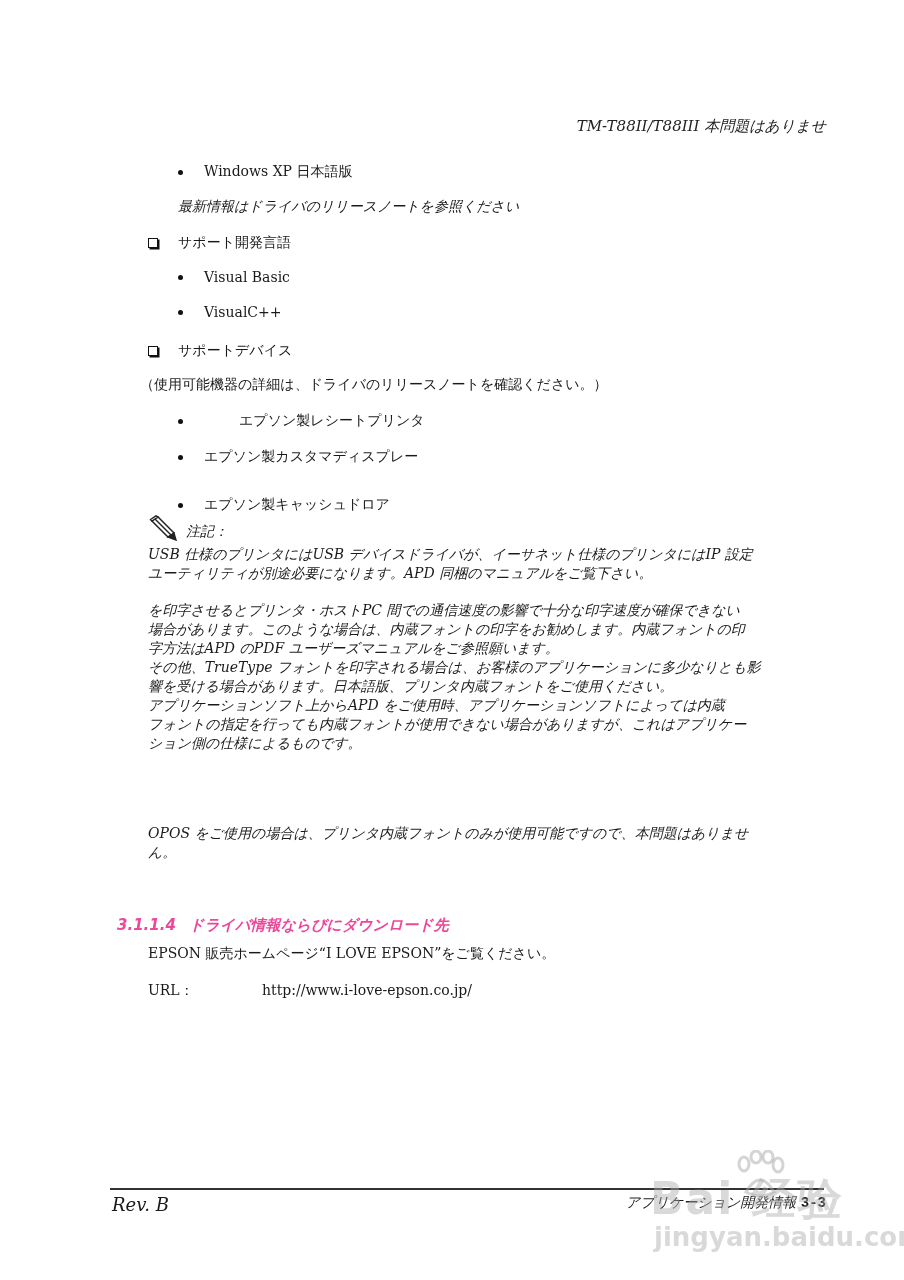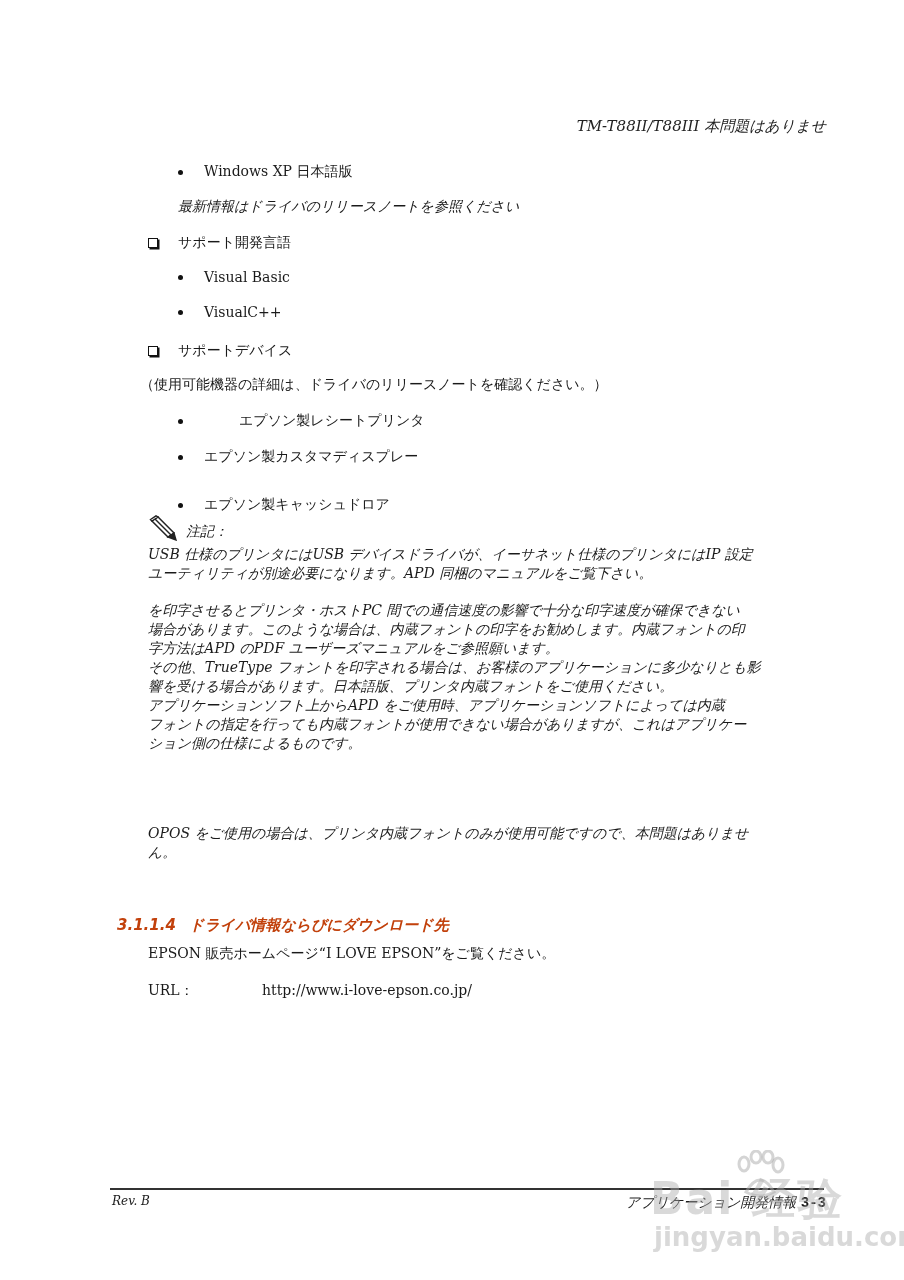--- a/index.html
+++ b/index.html
@@ -16,26 +16,26 @@
     .check-row { left: 148px; font-size: 14px; display: flex; align-items: center; }
     .checkbox {
       width: 8px; height: 8px; border: 1.5px solid #111; margin-right: 20px; position: relative;
       box-shadow: 1.5px 1.5px 0 #111;
     }
     .note-block { left: 148px; font-size: 14px; font-style: italic; line-height: 19px; color: #1a1a1a; }
     .note-head { left: 148px; top: 515px; display: flex; align-items: flex-end; font-size: 14px; font-style: italic; }
     .note-head svg { margin-right: 8px; }
     .section-heading {
       left: 117px; top: 916px; font-family: "DejaVu Sans", "Liberation Sans", sans-serif;
-      font-weight: bold; font-style: italic; font-size: 15px; color: #c2410c;
+      font-weight: bold; font-style: italic; font-size: 15px; color: #ec4899;
     }
     .url-label { left: 148px; top: 982px; font-size: 14px; }
     .url-value { left: 262px; top: 982px; font-size: 14px; }
     .footer-rule { left: 110px; top: 1188px; width: 714px; height: 2px; background: #333; }
-    .footer-left { left: 112px; top: 1194px; font-size: 12px; font-style: italic; }
+    .footer-left { left: 112px; top: 1194px; font-size: 18px; font-style: italic; }
     .footer-right { right: 78px; top: 1194px; font-size: 14px; font-style: italic; }
     .watermark {
       left: 640px; top: 1150px; width: 230px; height: 120px; pointer-events: none;
       font-family: "DejaVu Sans", "Liberation Sans", sans-serif; color: rgba(170,170,170,0.45);
     }
     .wm-main { position: absolute; left: 10px; top: 20px; font-size: 44px; font-weight: bold; letter-spacing: 2px; }
     .wm-sub { position: absolute; left: 14px; top: 72px; font-size: 26px; font-weight: bold; }
     .wm-paw { position: absolute; left: 92px; top: 0px; width: 56px; height: 50px; }
   </style>
 </head>

